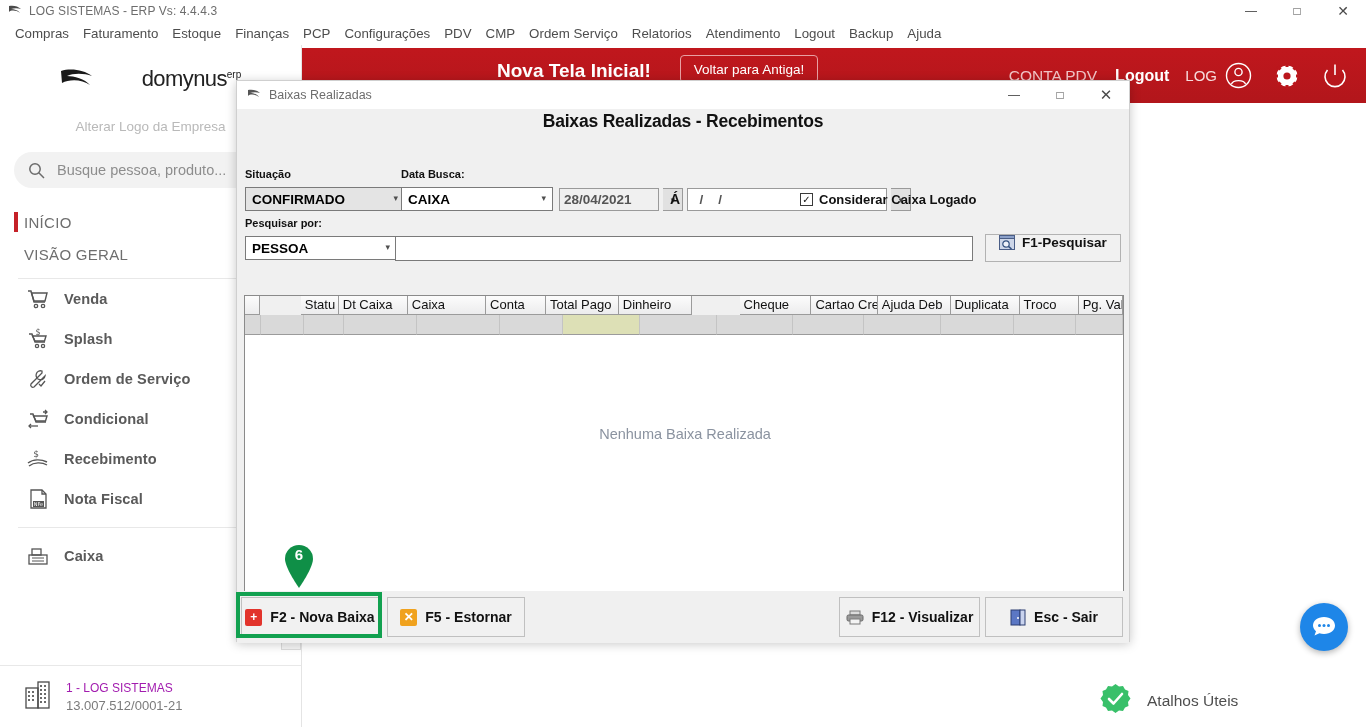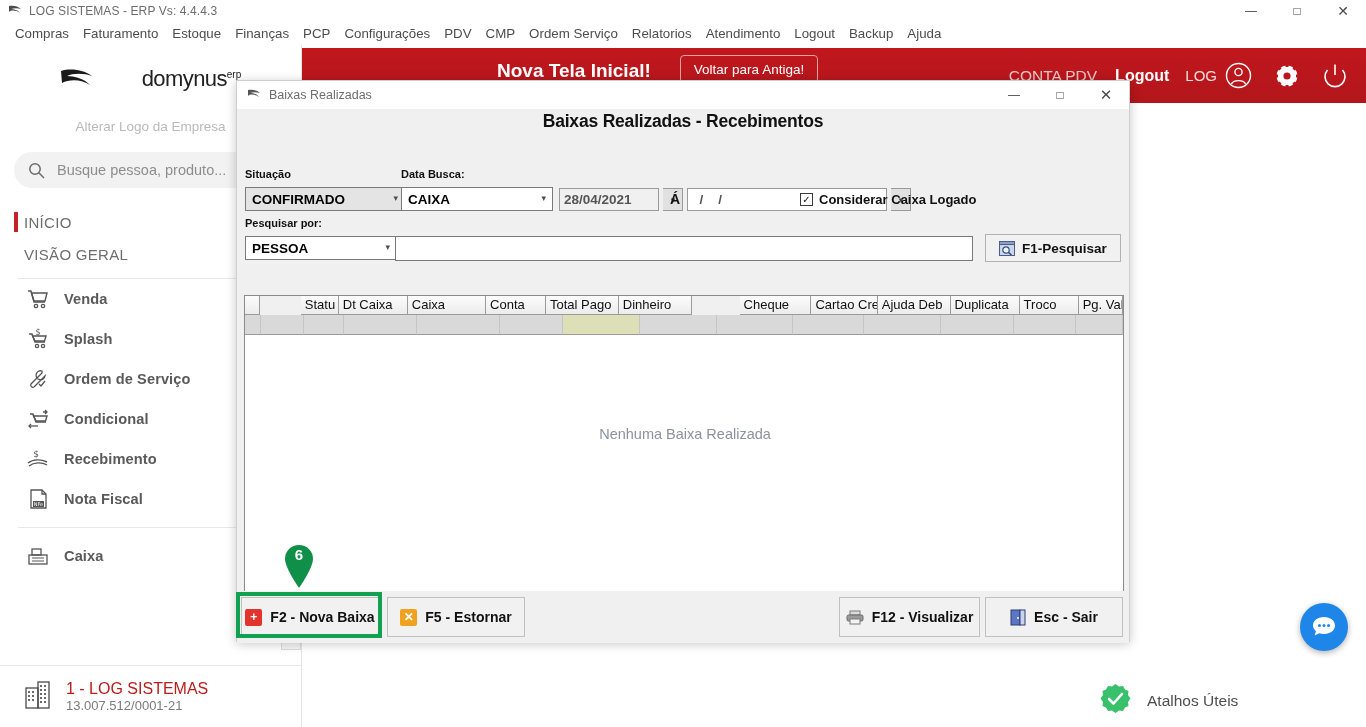--- a/index.html
+++ b/index.html
@@ -61,21 +61,21 @@
   #sb-scroll-down{
     position:absolute; right:0; bottom:77px; width:20px; height:24px; background:#f5f5f5;
     border:1px solid #dcdcdc; display:flex; align-items:center; justify-content:center;
     color:#555; font-size:11px;
   }
   #company-box{
     position:absolute; left:0; bottom:0; width:301px; height:62px; background:#fff;
     border-top:1px solid #e8e8e8; display:flex; align-items:center; padding-left:24px;
   }
   #company-box .cb-icon{ margin-right:14px; color:#4a4a4a;}
-  #company-box .cb-name{ font-size:16px; color:#b91c1c; line-height:17px;}
+  #company-box .cb-name{ font-size:12px; color:#a21caf; line-height:17px;}
   #company-box .cb-doc{ font-size:13px; color:#7b7b7b; line-height:17px;}
 
   
   #red-banner{
     position:absolute; left:302px; top:48px; width:1064px; height:55px;
     background:linear-gradient(#c0171d,#b2161b);
     display:flex; align-items:center;
   }
   #red-banner .nova{ position:absolute; left:195px; top:12px; font-size:19px; color:#fff; font-weight:bold;}
   #red-banner .voltar{
@@ -155,21 +155,21 @@
     width:13px; height:13px; border:1px solid #3a3a3a; background:#fff; margin-right:6px;
     display:flex; align-items:center; justify-content:center; font-size:10px; color:#111; line-height:1;
   }
   .cbx-label{ font-size:13px; font-weight:bold; color:#111;}
   .searchinp{
     border:1px solid #7a7a7a; background:#fff; height:25px; width:578px;
     font-family:"Liberation Sans", sans-serif; font-size:13.5px; color:#000; padding:0 5px; outline:none;
   }
   .btn3d{
     border:1px solid #b2b2b2; background:#f1f1f1; height:28px;
-    display:inline-flex; align-items:center; justify-content:center;
+    display:inline-flex; align-items:flex-start; justify-content:center;
     font-size:13.5px; font-weight:bold; color:#111; font-family:"Liberation Sans", sans-serif;
   }
   #grid{
     position:absolute; left:7px; top:186px; width:880px; height:300px;
     border:1px solid #8a8a8a; background:#fff; overflow:hidden;
   }
   #grid-header{ display:flex; height:19px; background:#f0f0f0; }
   #grid-header .gh{
     border-right:1px solid #9b9b9b; border-bottom:1px solid #9b9b9b;
     background:linear-gradient(#fcfcfc,#ececed);

